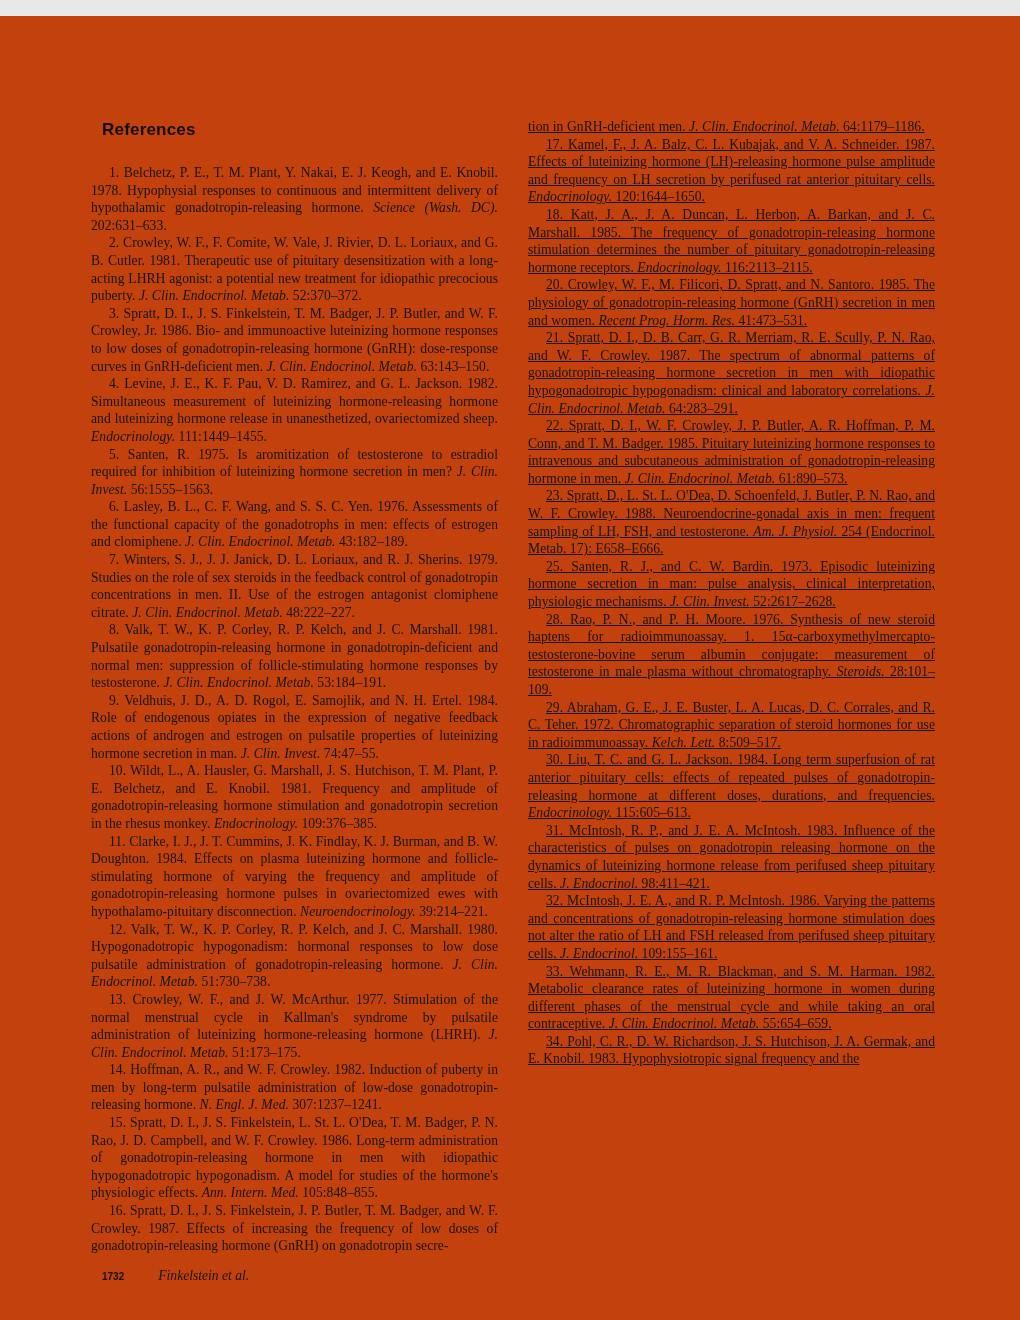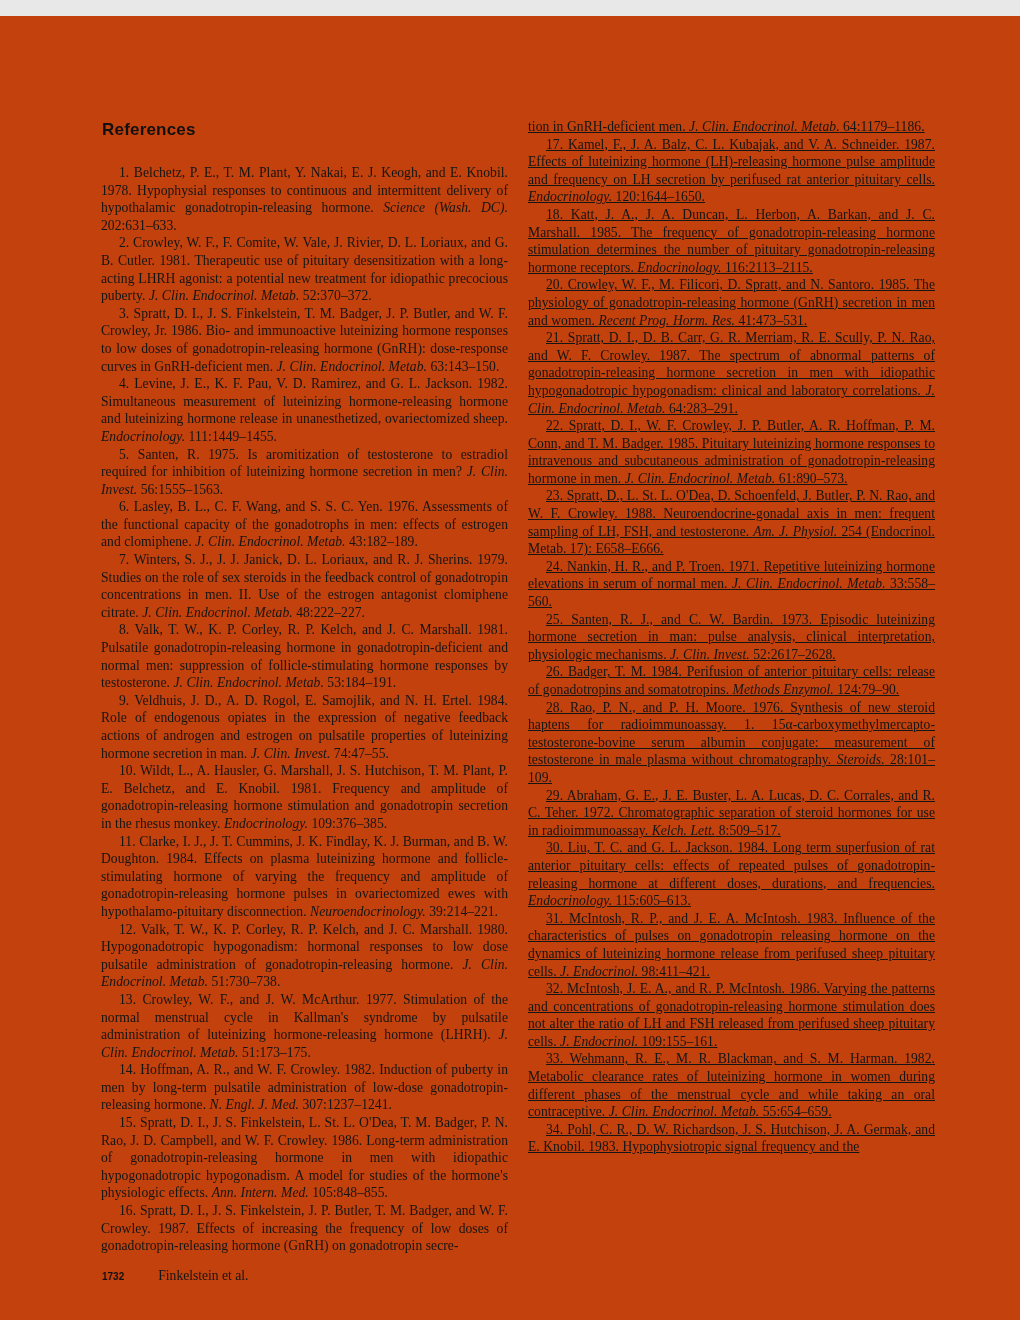--- a/index.html
+++ b/index.html
@@ -27,39 +27,40 @@
     color: #111;
   }
   .col {
     position: absolute;
     width: 407px;
     text-align: justify;
     font-size: 13.6px;
     line-height: 17.6px;
     letter-spacing: 0.05px;
   }
-  #col-left  { left: 101px; top: 148px; }
+  #col-left  { left: 91px; top: 148px; }
   #col-right { left: 528px; top: 102px; text-decoration: underline; }
   .ref { margin: 0; text-indent: 18px; }
   .ref.cont { text-indent: 0; }
   .ref i { font-style: italic; }
   .footer {
     position: absolute;
     left: 102px;
     top: 1252px;
     font-size: 13.6px;
     white-space: nowrap;
   }
   .footer .pageno {
     font-family: "Liberation Sans", sans-serif;
     font-weight: bold;
     font-size: 10px;
     color: #111;
   }
   .footer .authors {
+    font-style: italic;
     margin-left: 34px;
   }
 </style>
 </head>
 <body>
 
 <div class="page">
 
   <h2 class="refs-heading">References</h2>
 
@@ -83,23 +84,21 @@
     </div>
 
   <div class="col" id="col-right">
       <p class="ref cont"><span>tion in GnRH-deficient men. </span><i>J. Clin. Endocrinol. Metab.</i><span> 64:1179–1186.</span></p>
       <p class="ref"><span>17. Kamel, F., J. A. Balz, C. L. Kubajak, and V. A. Schneider. 1987. Effects of luteinizing hormone (LH)-releasing hormone pulse amplitude and frequency on LH secretion by perifused rat anterior pituitary cells. </span><i>Endocrinology.</i><span> 120:1644–1650.</span></p>
       <p class="ref"><span>18. Katt, J. A., J. A. Duncan, L. Herbon, A. Barkan, and J. C. Marshall. 1985. The frequency of gonadotropin-releasing hormone stimulation determines the number of pituitary gonadotropin-releasing hormone receptors. </span><i>Endocrinology.</i><span> 116:2113–2115.</span></p>
       <p class="ref"><span>20. Crowley, W. F., M. Filicori, D. Spratt, and N. Santoro. 1985. The physiology of gonadotropin-releasing hormone (GnRH) secretion in men and women. </span><i>Recent Prog. Horm. Res.</i><span> 41:473–531.</span></p>
       <p class="ref"><span>21. Spratt, D. I., D. B. Carr, G. R. Merriam, R. E. Scully, P. N. Rao, and W. F. Crowley. 1987. The spectrum of abnormal patterns of gonadotropin-releasing hormone secretion in men with idiopathic hypogonadotropic hypogonadism: clinical and laboratory correlations. </span><i>J. Clin. Endocrinol. Metab.</i><span> 64:283–291.</span></p>
       <p class="ref"><span>22. Spratt, D. I., W. F. Crowley, J. P. Butler, A. R. Hoffman, P. M. Conn, and T. M. Badger. 1985. Pituitary luteinizing hormone responses to intravenous and subcutaneous administration of gonadotropin-releasing hormone in men. </span><i>J. Clin. Endocrinol. Metab.</i><span> 61:890–573.</span></p>
       <p class="ref"><span>23. Spratt, D., L. St. L. O'Dea, D. Schoenfeld, J. Butler, P. N. Rao, and W. F. Crowley. 1988. Neuroendocrine-gonadal axis in men: frequent sampling of LH, FSH, and testosterone. </span><i>Am. J. Physiol.</i><span> 254 (Endocrinol. Metab. 17): E658–E666.</span></p>
-      <p class="ref"><span>24. Nankin, H. R., and P. Troen. 1971. Repetitive luteinizing hormone elevations in serum of normal men. </span><i>J. Clin. Endocrinol. Metab.</i><span> 33:558–560.</span></p>
       <p class="ref"><span>25. Santen, R. J., and C. W. Bardin. 1973. Episodic luteinizing hormone secretion in man: pulse analysis, clinical interpretation, physiologic mechanisms. </span><i>J. Clin. Invest.</i><span> 52:2617–2628.</span></p>
-      <p class="ref"><span>26. Badger, T. M. 1984. Perifusion of anterior pituitary cells: release of gonadotropins and somatotropins. </span><i>Methods Enzymol.</i><span> 124:79–90.</span></p>
       <p class="ref"><span>28. Rao, P. N., and P. H. Moore. 1976. Synthesis of new steroid haptens for radioimmunoassay. 1. 15α-carboxymethylmercapto-testosterone-bovine serum albumin conjugate: measurement of testosterone in male plasma without chromatography. </span><i>Steroids.</i><span> 28:101–109.</span></p>
       <p class="ref"><span>29. Abraham, G. E., J. E. Buster, L. A. Lucas, D. C. Corrales, and R. C. Teher. 1972. Chromatographic separation of steroid hormones for use in radioimmunoassay. </span><i>Kelch. Lett.</i><span> 8:509–517.</span></p>
       <p class="ref"><span>30. Liu, T. C. and G. L. Jackson. 1984. Long term superfusion of rat anterior pituitary cells: effects of repeated pulses of gonadotropin-releasing hormone at different doses, durations, and frequencies. </span><i>Endocrinology.</i><span> 115:605–613.</span></p>
       <p class="ref"><span>31. McIntosh, R. P., and J. E. A. McIntosh. 1983. Influence of the characteristics of pulses on gonadotropin releasing hormone on the dynamics of luteinizing hormone release from perifused sheep pituitary cells. </span><i>J. Endocrinol.</i><span> 98:411–421.</span></p>
       <p class="ref"><span>32. McIntosh, J. E. A., and R. P. McIntosh. 1986. Varying the patterns and concentrations of gonadotropin-releasing hormone stimulation does not alter the ratio of LH and FSH released from perifused sheep pituitary cells. </span><i>J. Endocrinol.</i><span> 109:155–161.</span></p>
       <p class="ref"><span>33. Wehmann, R. E., M. R. Blackman, and S. M. Harman. 1982. Metabolic clearance rates of luteinizing hormone in women during different phases of the menstrual cycle and while taking an oral contraceptive. </span><i>J. Clin. Endocrinol. Metab.</i><span> 55:654–659.</span></p>
       <p class="ref"><span>34. Pohl, C. R., D. W. Richardson, J. S. Hutchison, J. A. Germak, and E. Knobil. 1983. Hypophysiotropic signal frequency and the</span></p>
     </div>
 
   <div class="footer">

